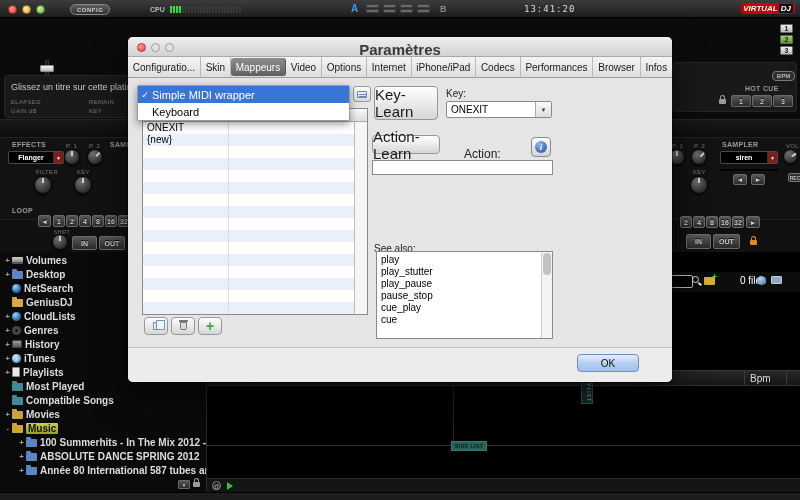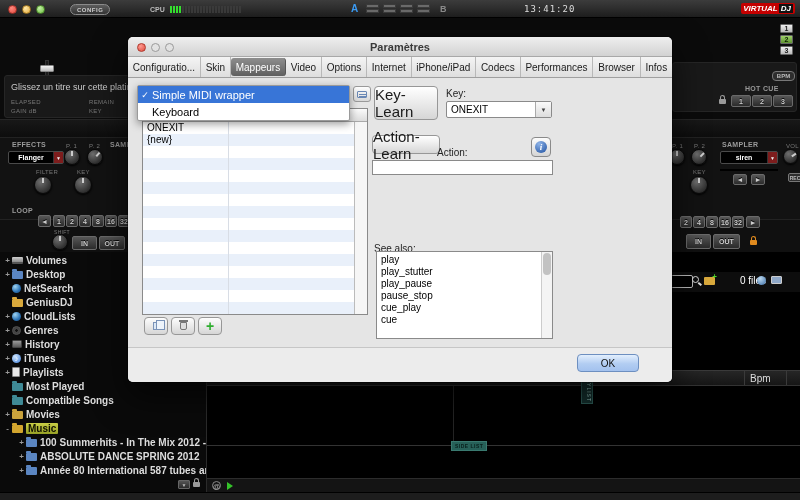--- a/index.html
+++ b/index.html
@@ -97,21 +97,21 @@
   #col-divider{position:absolute;left:453px;top:134px;width:1px;height:59px;background:#242424;}
   #sidelist-badge{position:absolute;left:451px;top:189px;background:#276159;border:1px solid #3a7a70;color:#08201c;font-size:5px;font-weight:bold;padding:1px 3px;letter-spacing:.5px;}
   #bbar{position:absolute;left:207px;top:226px;width:593px;height:14px;background:#141414;border-top:1px solid #2c2c2c;}
   #at-icon{position:absolute;left:5px;top:2px;width:9px;height:9px;border:1px solid #888;border-radius:50%;color:#aaa;font-size:7px;line-height:9px;text-align:center;}
   #play-icon{position:absolute;left:20px;top:3px;width:0;height:0;border-left:6px solid #35c32a;border-top:4px solid transparent;border-bottom:4px solid transparent;}
   #bottomstrip{position:absolute;left:0;top:492px;width:800px;height:8px;background:#1d1d1d;border-top:1px solid #000;}
 
   
   #dialog{position:absolute;left:128px;top:37px;width:544px;height:345px;background:#e5e5e5;border-radius:5px;box-shadow:0 14px 34px rgba(0,0,0,.65),0 0 0 1px rgba(0,0,0,.35);}
   #dlg-titlebar{position:absolute;left:0;top:0;width:100%;height:20px;background:linear-gradient(#efefef,#d2d2d2);border-bottom:1px solid #a8a8a8;border-radius:5px 5px 0 0;}
-  #dlg-title{position:absolute;width:100%;text-align:center;top:4px;font-size:11px;color:#3a3a3a;font-weight:600;}
+  #dlg-title{position:absolute;width:100%;text-align:center;top:4px;font-size:15px;color:#3a3a3a;font-weight:600;}
   .dtl{position:absolute;top:6px;width:9px;height:9px;border-radius:50%;}
   .dtl.r{left:9px;background:radial-gradient(circle at 35% 30%,#ff9a90,#de4b3e);border:1px solid #b0382c;}
   .dtl.e1{left:23px;background:#e2e2e2;border:1px solid #9a9a9a;}
   .dtl.e2{left:37px;background:#e2e2e2;border:1px solid #9a9a9a;}
   #dlg-tabs{position:absolute;left:0;top:20px;width:100%;height:21px;background:linear-gradient(#f4f4f4,#dedede);border-bottom:1px solid #9f9f9f;display:flex;align-items:stretch;}
   .tab{flex:1 1 auto;display:flex;align-items:center;justify-content:center;font-size:10px;color:#1a1a1a;border-right:1px solid #b8b8b8;white-space:nowrap;padding:0 4px;}
   .tab:last-child{border-right:none;}
   .tab.active{background:linear-gradient(#8e8e8e,#5f5f5f);color:#fff;border-radius:3px;margin:1px 0;border-right:1px solid #555;}
   #mapper-table{position:absolute;left:14px;top:71px;width:226px;height:207px;background:#fff;border:1px solid #8a8a8a;}
   #mt-head{position:absolute;left:0;top:0;width:100%;height:13px;background:linear-gradient(#fbfbfb,#dcdcdc);border-bottom:1px solid #aaa;display:flex;}
@@ -130,21 +130,21 @@
   #kb-btn{position:absolute;left:225px;top:49px;width:18px;height:16px;background:linear-gradient(#fdfdfd,#d8d8d8);border:1px solid #999;border-radius:3px;}
   #kb-btn i{position:absolute;left:3px;top:4px;width:10px;height:7px;border:1px solid #6a88b5;border-radius:1px;}
   #kb-btn i::after{content:"";position:absolute;left:1px;top:2px;width:7px;height:1px;background:#6a88b5;box-shadow:0 2px 0 #6a88b5;}
   .macbtn{position:absolute;background:linear-gradient(#ffffff,#d6d6d6);border:1px solid #979797;border-radius:4px;font-size:15px;color:#1a1a1a;display:flex;align-items:center;justify-content:center;}
   #key-learn-btn{left:246px;top:49px;width:64px;height:34px;}
   #action-learn-btn{left:244px;top:98px;width:68px;height:19px;}
   #key-label{position:absolute;left:318px;top:51px;font-size:10px;color:#222;}
   #key-combo{position:absolute;left:318px;top:64px;width:106px;height:17px;background:#fff;border:1px solid #8a8a8a;border-radius:2px;display:flex;}
   #key-combo .val{flex:1;font-size:10px;color:#000;padding:2px 4px;}
   #key-combo .btn{width:16px;border-left:1px solid #aaa;background:linear-gradient(#fafafa,#ddd);color:#444;font-size:6px;display:flex;align-items:center;justify-content:center;}
-  #action-label{position:absolute;left:309px;top:110px;font-size:10px;color:#222;}
+  #action-label{position:absolute;left:336px;top:110px;font-size:12px;color:#222;}
   #info-btn{position:absolute;left:403px;top:100px;width:20px;height:20px;background:linear-gradient(#fdfdfd,#d4d4d4);border:1px solid #8a8a8a;border-radius:4px;}
   #info-btn i{position:absolute;left:3px;top:3px;width:12px;height:12px;border-radius:50%;background:radial-gradient(circle at 35% 25%,#8fb4e8,#1d4fa0);color:#fff;font-size:9px;font-style:italic;font-weight:bold;font-family:"Liberation Serif",serif;text-align:center;line-height:12px;}
   #action-input{position:absolute;left:244px;top:123px;width:181px;height:15px;background:#fff;border:1px solid #8a8a8a;}
   #seealso-label{position:absolute;left:246px;top:206px;font-size:10px;color:#222;}
   #seealso-list{position:absolute;left:248px;top:214px;width:177px;height:88px;background:#fff;border:1px solid #8a8a8a;overflow:hidden;}
   .sa-item{font-size:10px;color:#000;padding:2px 4px;height:12px;line-height:12px;}
   #sa-scroll{position:absolute;right:0;top:0;width:11px;height:100%;background:#f4f4f4;border-left:1px solid #ccc;}
   #sa-thumb{position:absolute;left:1px;top:1px;width:8px;height:22px;background:#c2c2c2;border-radius:4px;}
   .toolbtn{position:absolute;top:280px;width:24px;height:18px;background:linear-gradient(#fdfdfd,#d6d6d6);border:1px solid #979797;border-radius:4px;display:flex;align-items:center;justify-content:center;}
   #copy-btn{left:16px;}#trash-btn{left:43px;}#add-btn{left:70px;}

